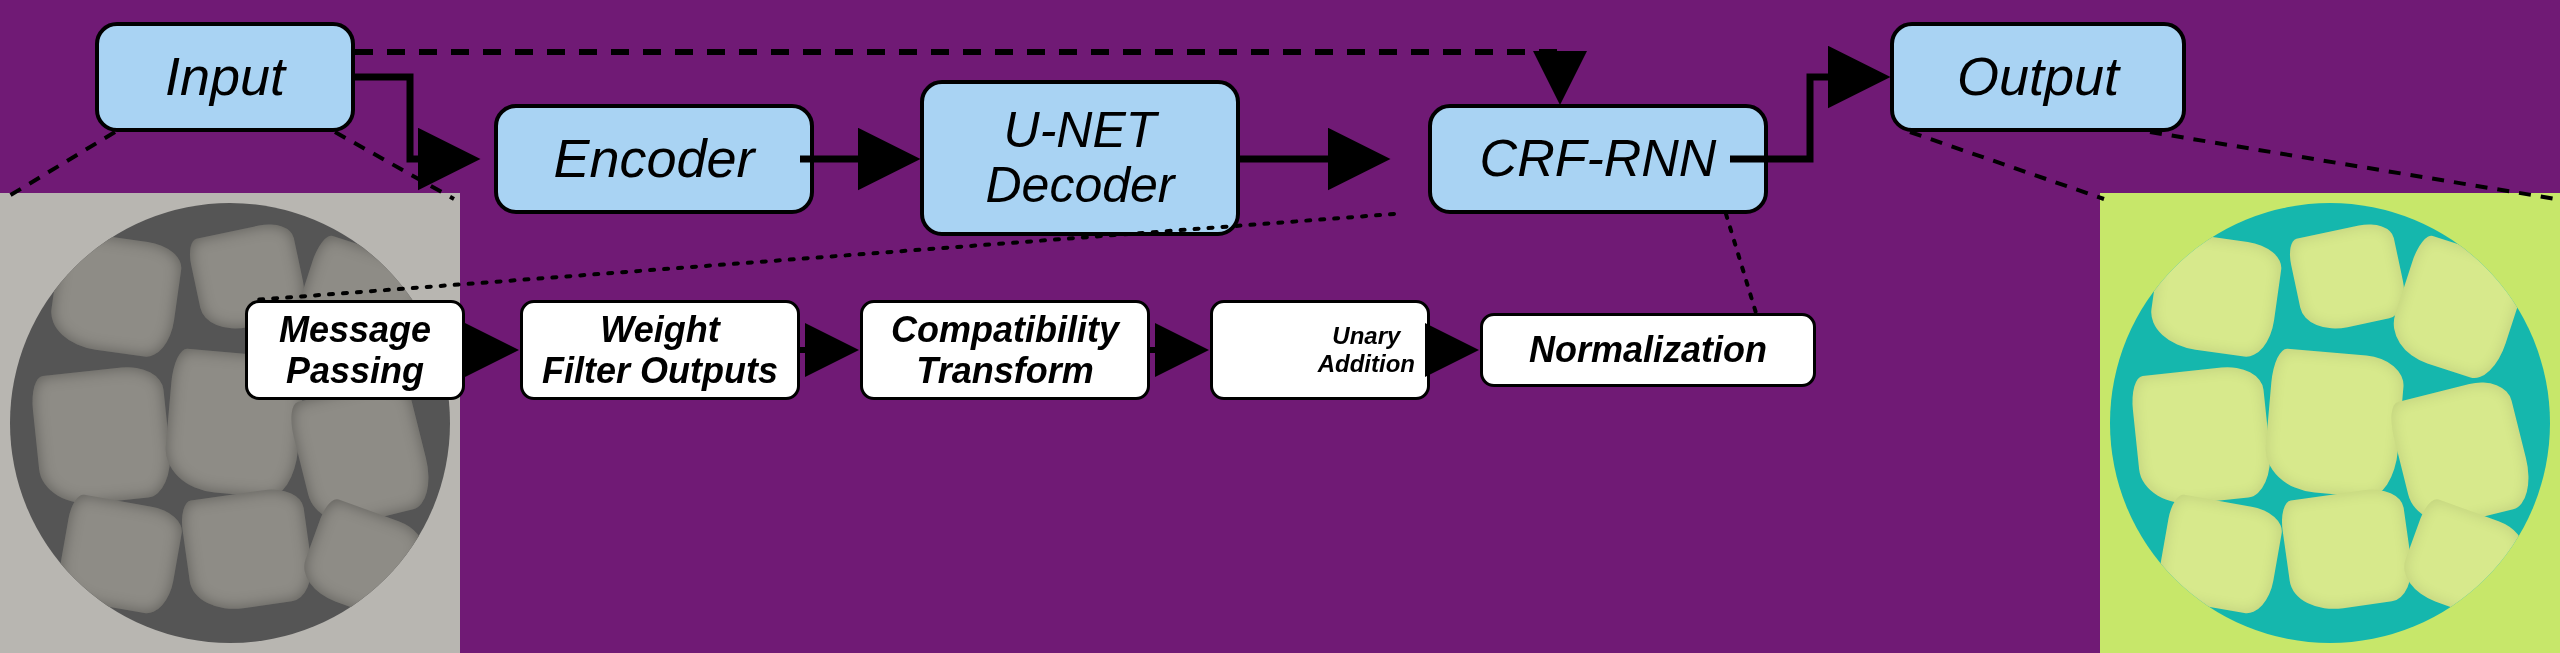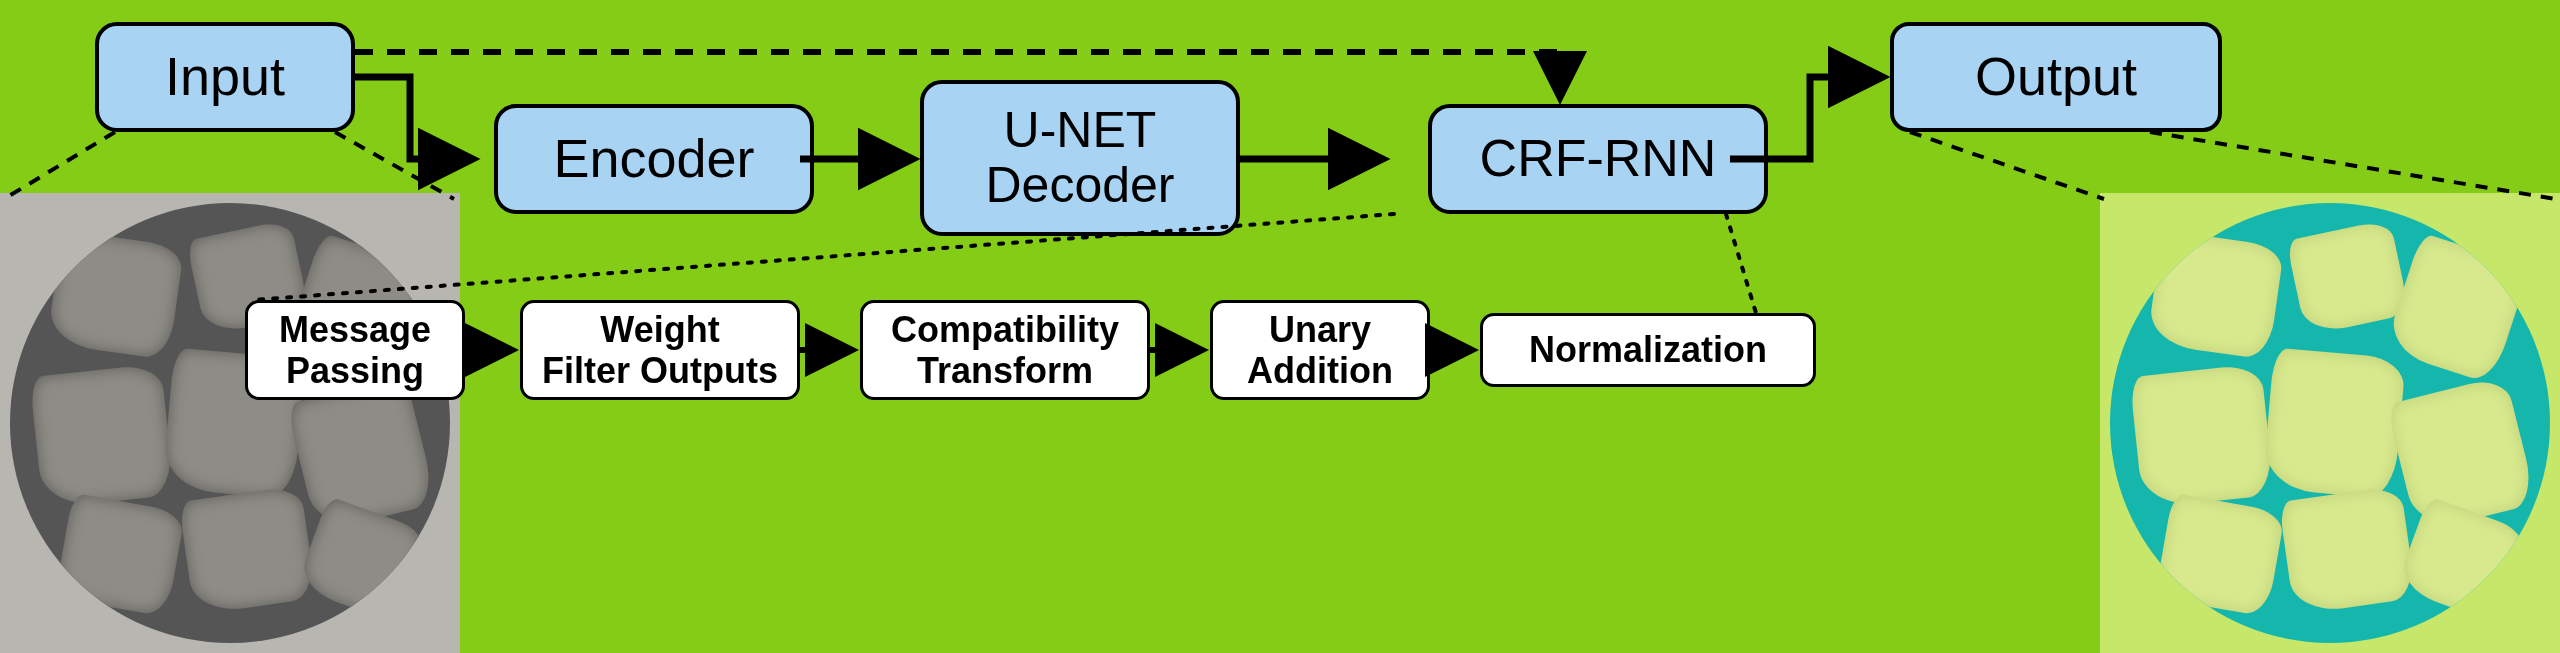--- a/index.html
+++ b/index.html
@@ -5,22 +5,23 @@
   html, body {
     margin: 0;
     padding: 0;
     background: #ffffff;
     font-family: Arial, Helvetica, sans-serif;
   }
   .canvas {
     position: relative;
     width: 2560px;
     height: 653px;
-    background: #84cc16;
+    background: #701a75;
     overflow: hidden;
+    font-style: italic;
   }
   .blue-box {
     position: absolute;
     background: #a9d3f3;
     border: 4px solid #000;
     border-radius: 22px;
     display: flex;
     align-items: center;
     justify-content: center;
     font-weight: 500;
@@ -122,37 +123,37 @@
 
   <div class="blue-box" style="left:920px; top:80px;  width:320px; height:156px; font-size:50px; white-space:pre-line;">
     <span>U-NET
 Decoder</span>
   </div>
 
   <div class="blue-box" style="left:1428px; top:104px; width:340px; height:110px; font-size:52px;">
     <span>CRF-RNN</span>
   </div>
 
-  <div class="blue-box" style="left:1890px; top:22px; width:332px; height:110px; font-size:54px;border-radius:19px;">
+  <div class="blue-box" style="left:1890px; top:22px; width:296px; height:110px; font-size:54px;">
     <span>Output</span>
   </div>
 
   <div class="white-box" style="left:245px;  top:300px; width:220px; height:100px; font-size:36px; white-space:pre-line;">
     <span>Message
 Passing</span>
   </div>
   <div class="white-box" style="left:520px;  top:300px; width:280px; height:100px; font-size:36px; white-space:pre-line;">
     <span>Weight
 Filter Outputs</span>
   </div>
   <div class="white-box" style="left:860px;  top:300px; width:290px; height:100px; font-size:36px; white-space:pre-line;">
     <span>Compatibility
 Transform</span>
   </div>
-  <div class="white-box" style="left:1210px; top:300px; width:220px; height:100px; font-size:36px; white-space:pre-line;">
+  <div class="white-box" style="left:1210px; top:300px; width:220px; height:100px; font-size:24px; white-space:pre-line;justify-content:flex-end;">
     <span>Unary
 Addition</span>
   </div>
   <div class="white-box" style="left:1480px; top:313px; width:336px; height:74px; font-size:36px;">
     <span>Normalization</span>
   </div>
 
   <svg width="2560" height="653" style="position:absolute; left:0; top:0; pointer-events:none;">
     <defs>
       <marker id="arrow" viewBox="0 0 12 12" refX="10" refY="6" markerWidth="9" markerHeight="9" orient="auto-start-reverse">

